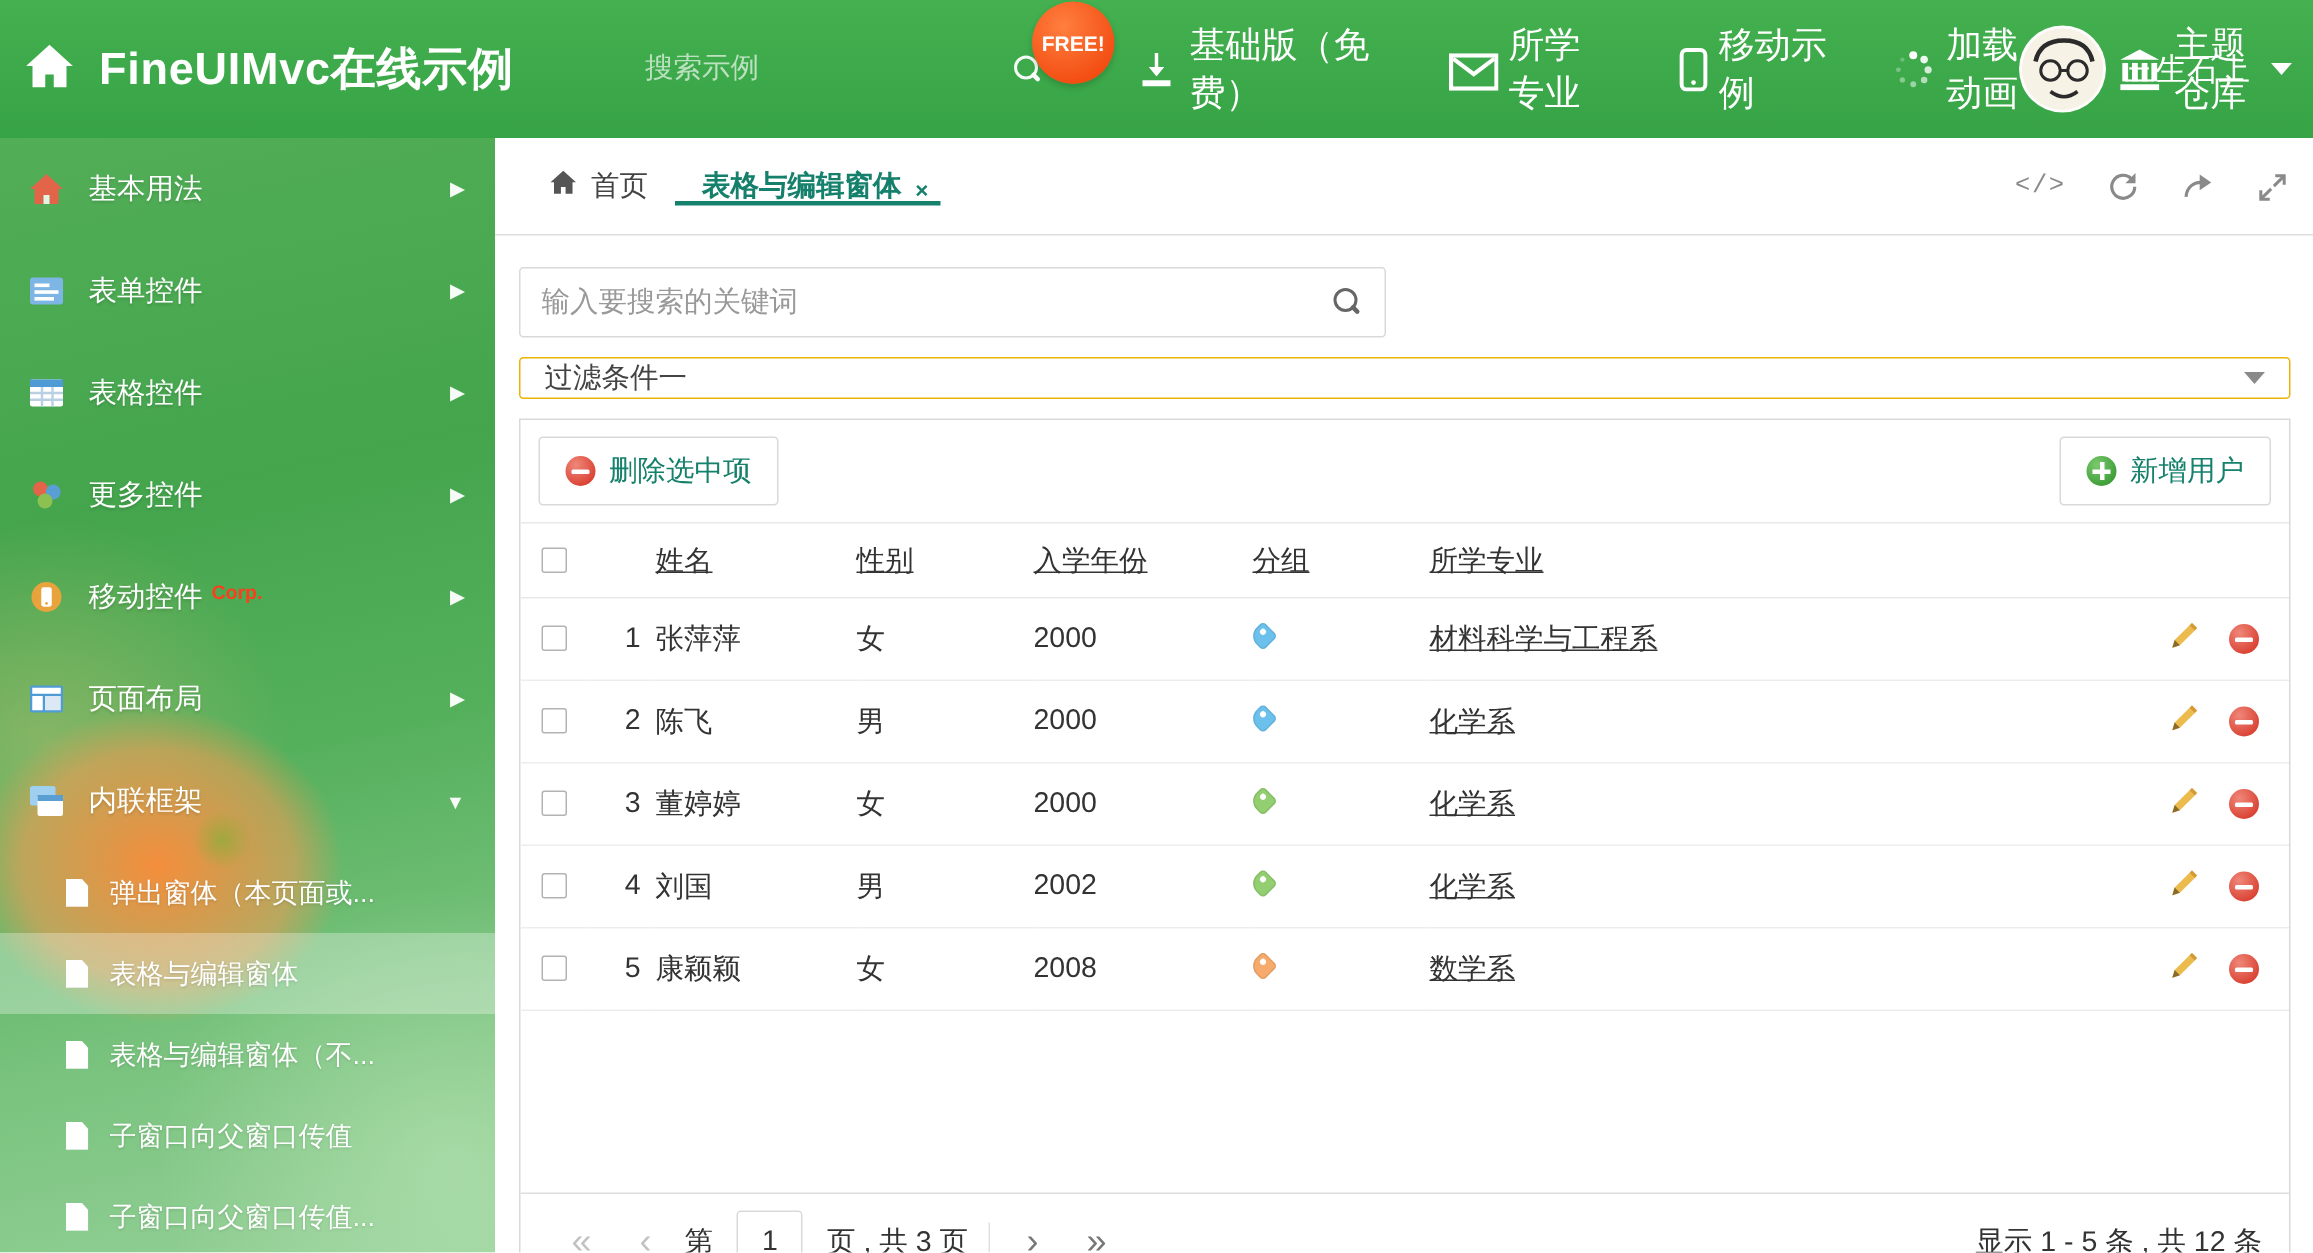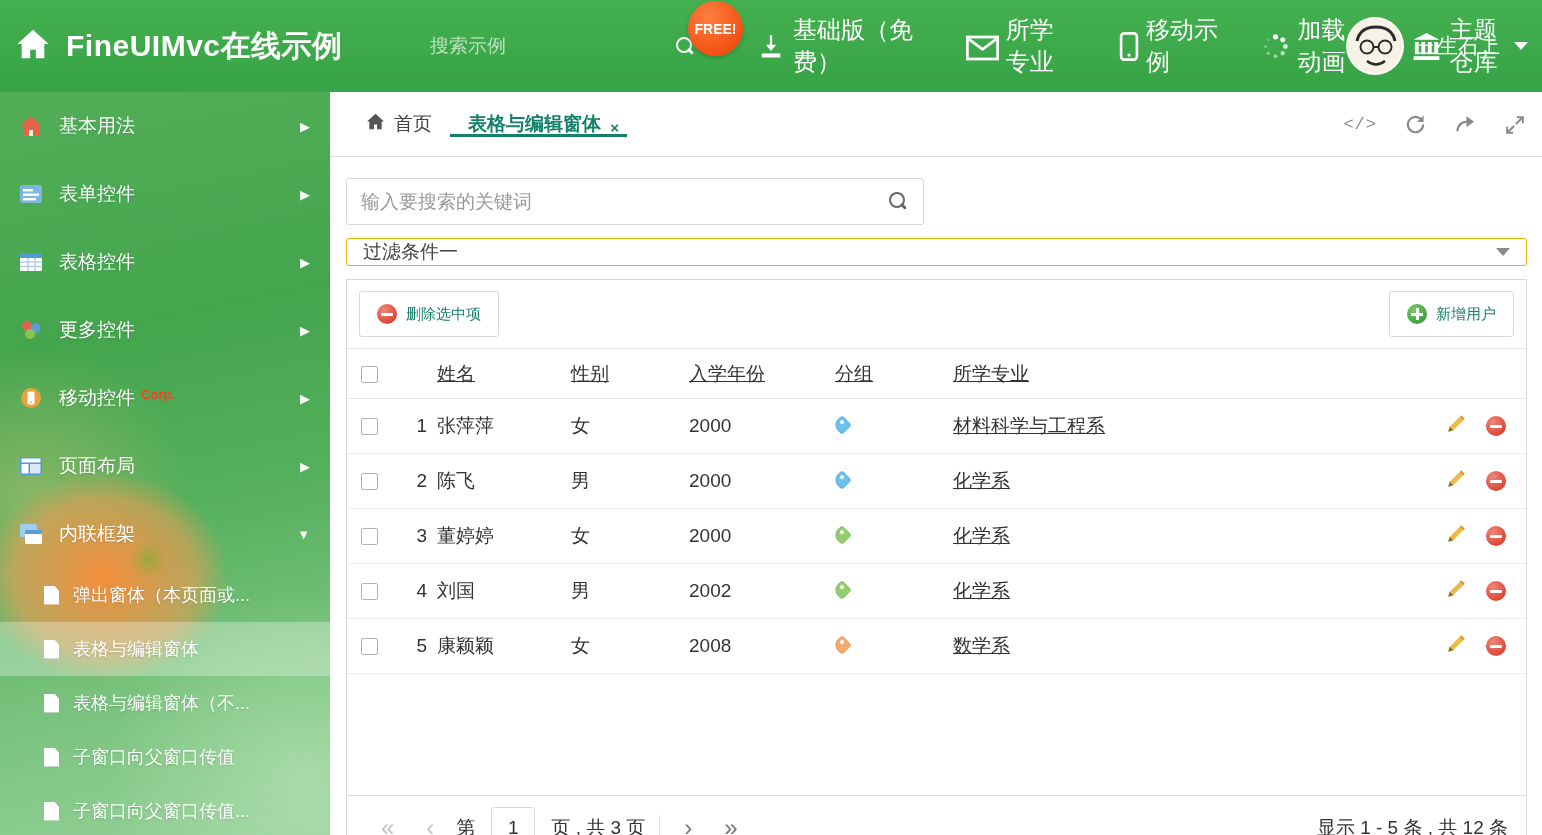--- a/index.html
+++ b/index.html
@@ -78,21 +78,21 @@
   .kw-box input::placeholder { color:#999; }
   .kw-box .search-glyph { position:absolute; right:16px; top:13px; color:#666; }
   .filter-select { flex:1; height:47px; border:1px solid #eab308; border-radius:3px; display:flex;
     align-items:center; padding:0 16px; font-size:19px; color:#444; cursor:pointer; }
   .filter-select .sel-caret { margin-left:auto; width:0; height:0; border-left:7px solid transparent;
     border-right:7px solid transparent; border-top:8px solid #8a8a8a; }
 
   .grid-panel { margin-top:13px; border:1px solid #d9d9d9; height:581px; display:flex; flex-direction:column; position:relative; }
   .grid-toolbar { padding:11px 12px; position:relative; }
   .btn { display:inline-flex; align-items:center; gap:9px; height:46px; padding:0 17px; background:#fff;
-    border:1px solid #d9d9d9; border-radius:3px; font-size:15px; color:#15806b; cursor:pointer; font-family:inherit; }
+    border:1px solid #d9d9d9; border-radius:3px; font-size:19px; color:#15806b; cursor:pointer; font-family:inherit; }
   .btn-add { position:absolute; right:12px; top:11px; }
   .minus-circle { width:20px; height:20px; border-radius:50%; flex:0 0 auto;
     background:radial-gradient(circle at 35% 30%,#ef8779,#da4334 75%); position:relative; }
   .minus-circle::after { content:''; position:absolute; left:4px; right:4px; top:8.5px; height:3px;
     background:#fff; border-radius:1px; }
   .plus-circle { width:20px; height:20px; border-radius:50%; flex:0 0 auto;
     background:radial-gradient(circle at 35% 30%,#7cc96f,#3d9e37 75%); position:relative; }
   .plus-circle::before { content:''; position:absolute; left:4px; right:4px; top:8.5px; height:3px; background:#fff; }
   .plus-circle::after { content:''; position:absolute; top:4px; bottom:4px; left:8.5px; width:3px; background:#fff; }
 

